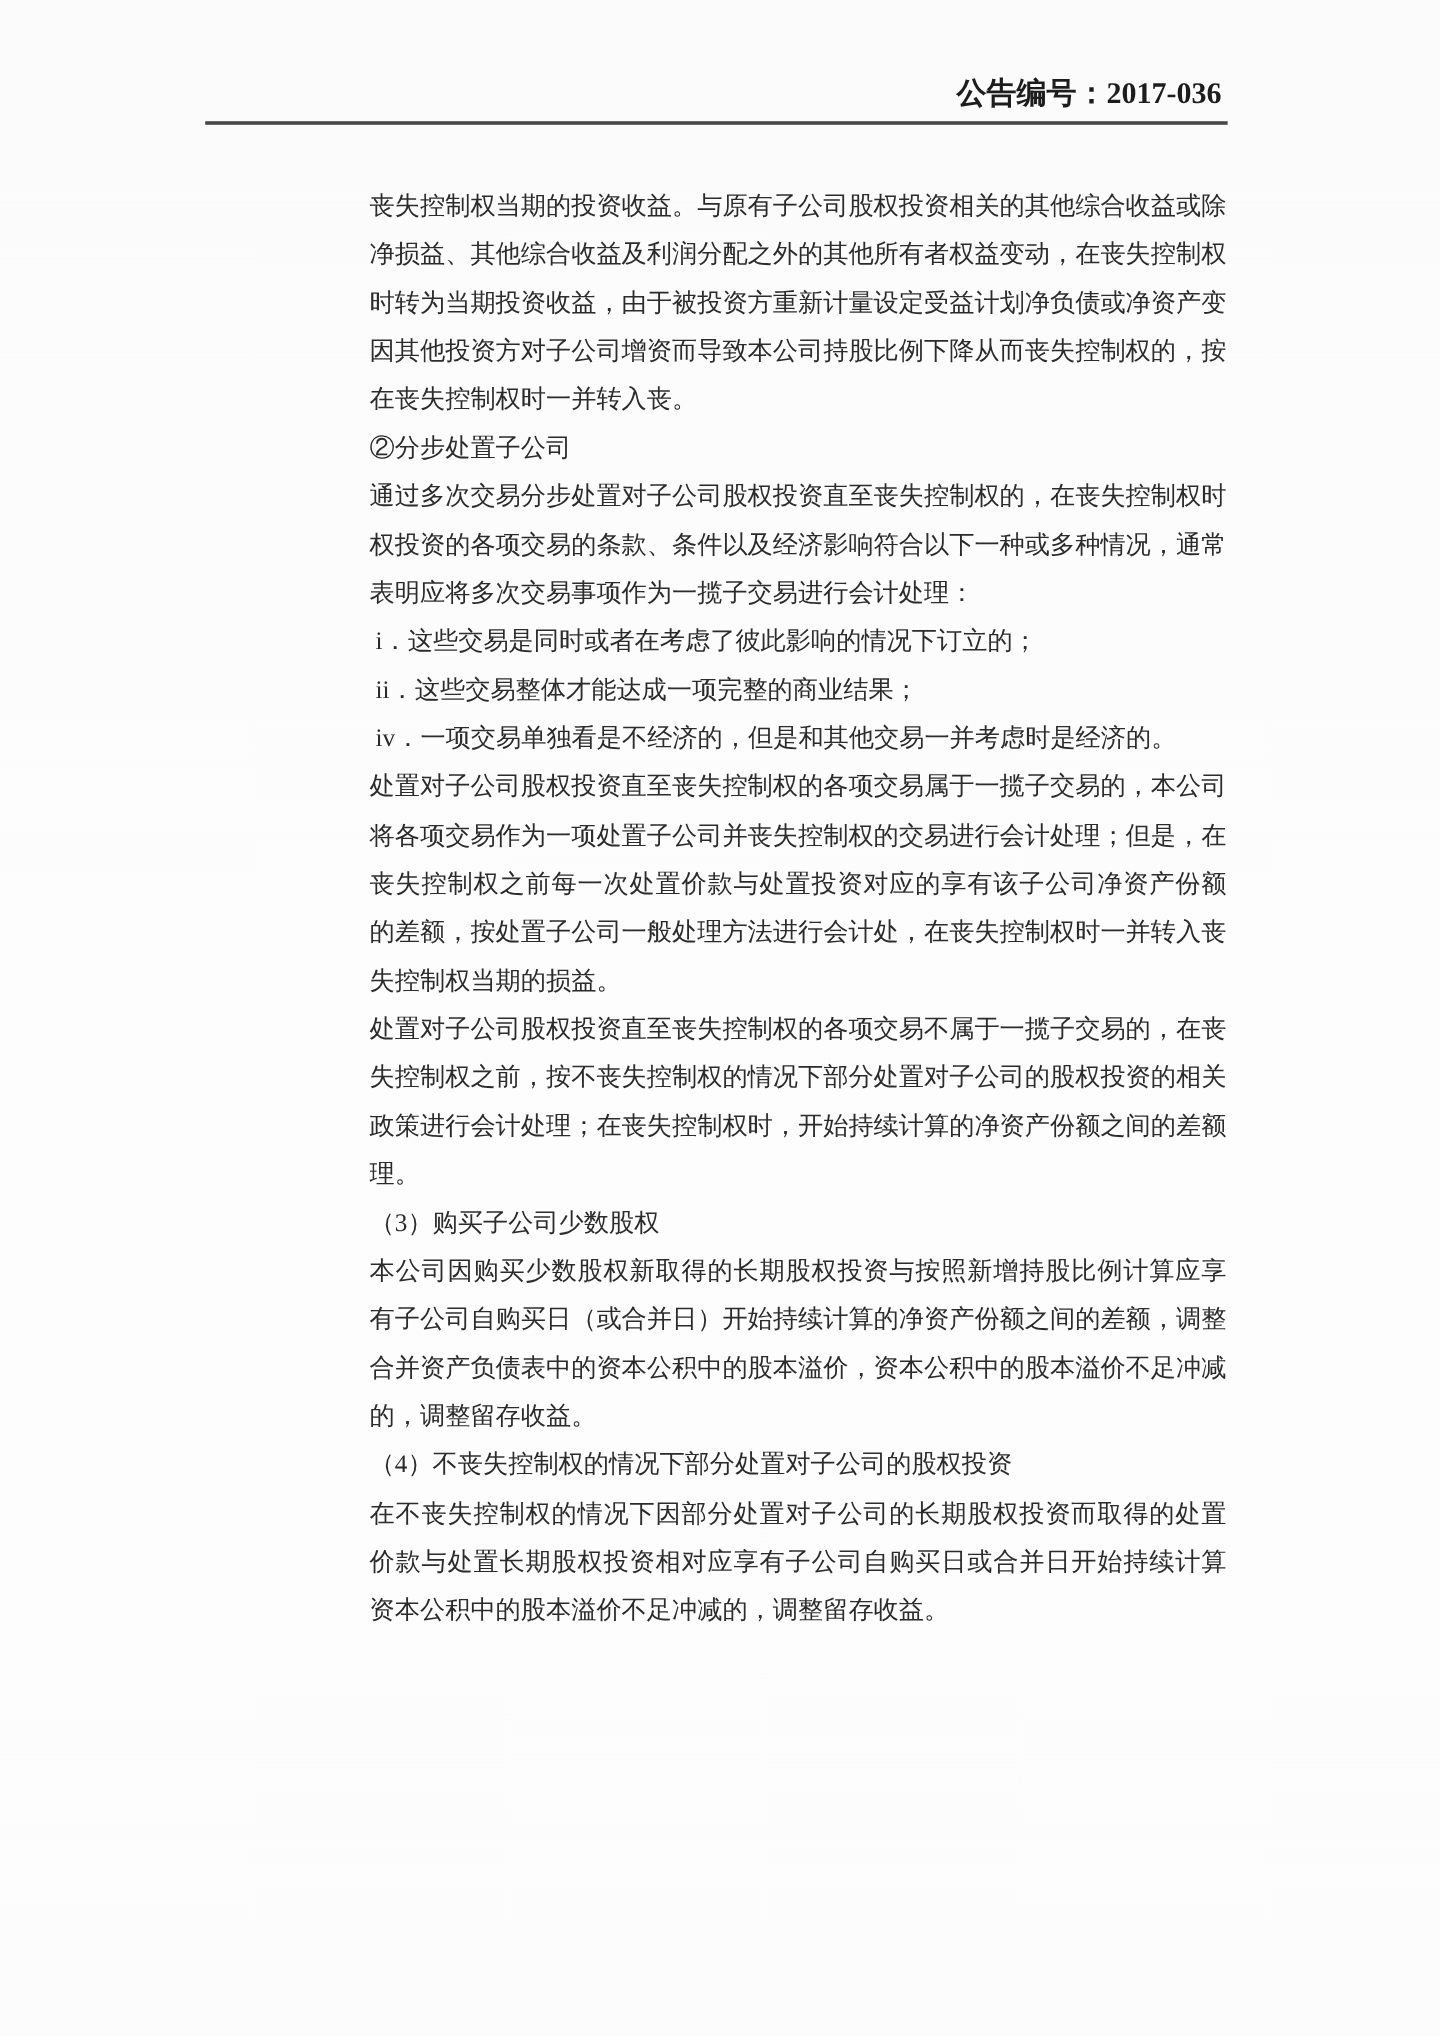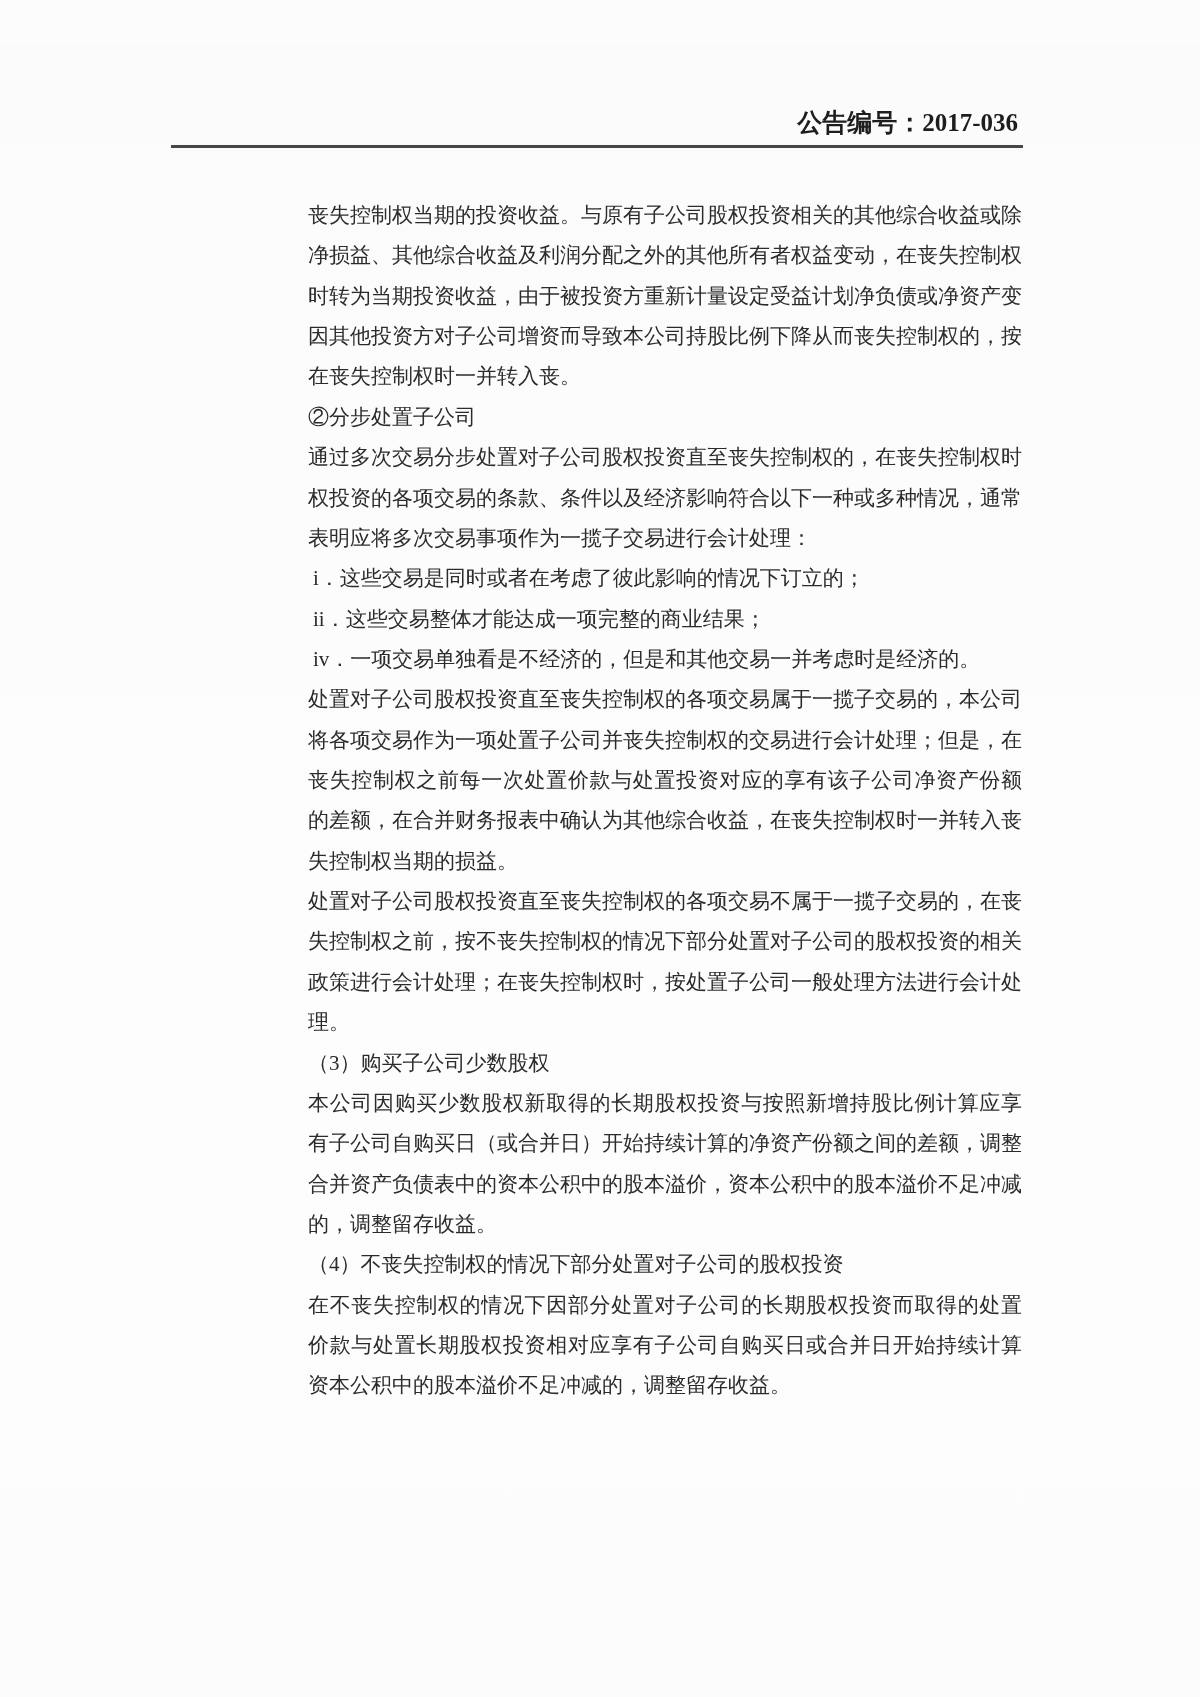--- a/index.html
+++ b/index.html
@@ -12,21 +12,20 @@
     position: relative;
     background: #fcfcfc;
     font-family: "Liberation Serif", "DejaVu Serif", serif;
     overflow: hidden;
   }
   .page {
     position: absolute;
     inset: 0;
     background: linear-gradient(180deg, #fbfbfb 0%, #fdfdfd 60%, #fcfcfc 100%);
     color: #2a2a2a;
-    margin-top: 44px;
   }
   .header-no {
     position: absolute;
     top: 66px;
     right: 182px;
     font-size: 25px;
     font-weight: bold;
     color: #1d1d1d;
     line-height: 1;
     white-space: nowrap;
@@ -77,25 +76,25 @@
       <div class="line">②分步处置子公司</div>
       <div class="line fill">通过多次交易分步处置对子公司股权投资直至丧失控制权的，在丧失控制权时</div>
       <div class="line fill">权投资的各项交易的条款、条件以及经济影响符合以下一种或多种情况，通常</div>
       <div class="line">表明应将多次交易事项作为一揽子交易进行会计处理：</div>
       <div class="line indent">i．这些交易是同时或者在考虑了彼此影响的情况下订立的；</div>
       <div class="line indent">ii．这些交易整体才能达成一项完整的商业结果；</div>
       <div class="line indent">iv．一项交易单独看是不经济的，但是和其他交易一并考虑时是经济的。</div>
       <div class="line fill">处置对子公司股权投资直至丧失控制权的各项交易属于一揽子交易的，本公司</div>
       <div class="line fill">将各项交易作为一项处置子公司并丧失控制权的交易进行会计处理；但是，在</div>
       <div class="line fill">丧失控制权之前每一次处置价款与处置投资对应的享有该子公司净资产份额</div>
-      <div class="line fill">的差额，在合并财务报表中确认为其他综合收益，在丧失控制权时一并转入丧</div>
+      <div class="line fill">的差额，按处置子公司一般处理方法进行会计处，在丧失控制权时一并转入丧</div>
       <div class="line">失控制权当期的损益。</div>
       <div class="line fill">处置对子公司股权投资直至丧失控制权的各项交易不属于一揽子交易的，在丧</div>
       <div class="line fill">失控制权之前，按不丧失控制权的情况下部分处置对子公司的股权投资的相关</div>
-      <div class="line fill">政策进行会计处理；在丧失控制权时，按处置子公司一般处理方法进行会计处</div>
+      <div class="line fill">政策进行会计处理；在丧失控制权时，开始持续计算的净资产份额之间的差额</div>
       <div class="line">理。</div>
       <div class="line">（3）购买子公司少数股权</div>
       <div class="line fill">本公司因购买少数股权新取得的长期股权投资与按照新增持股比例计算应享</div>
       <div class="line fill">有子公司自购买日（或合并日）开始持续计算的净资产份额之间的差额，调整</div>
       <div class="line fill">合并资产负债表中的资本公积中的股本溢价，资本公积中的股本溢价不足冲减</div>
       <div class="line">的，调整留存收益。</div>
       <div class="line">（4）不丧失控制权的情况下部分处置对子公司的股权投资</div>
       <div class="line fill">在不丧失控制权的情况下因部分处置对子公司的长期股权投资而取得的处置</div>
       <div class="line fill">价款与处置长期股权投资相对应享有子公司自购买日或合并日开始持续计算</div>
       <div class="line">资本公积中的股本溢价不足冲减的，调整留存收益。</div>

